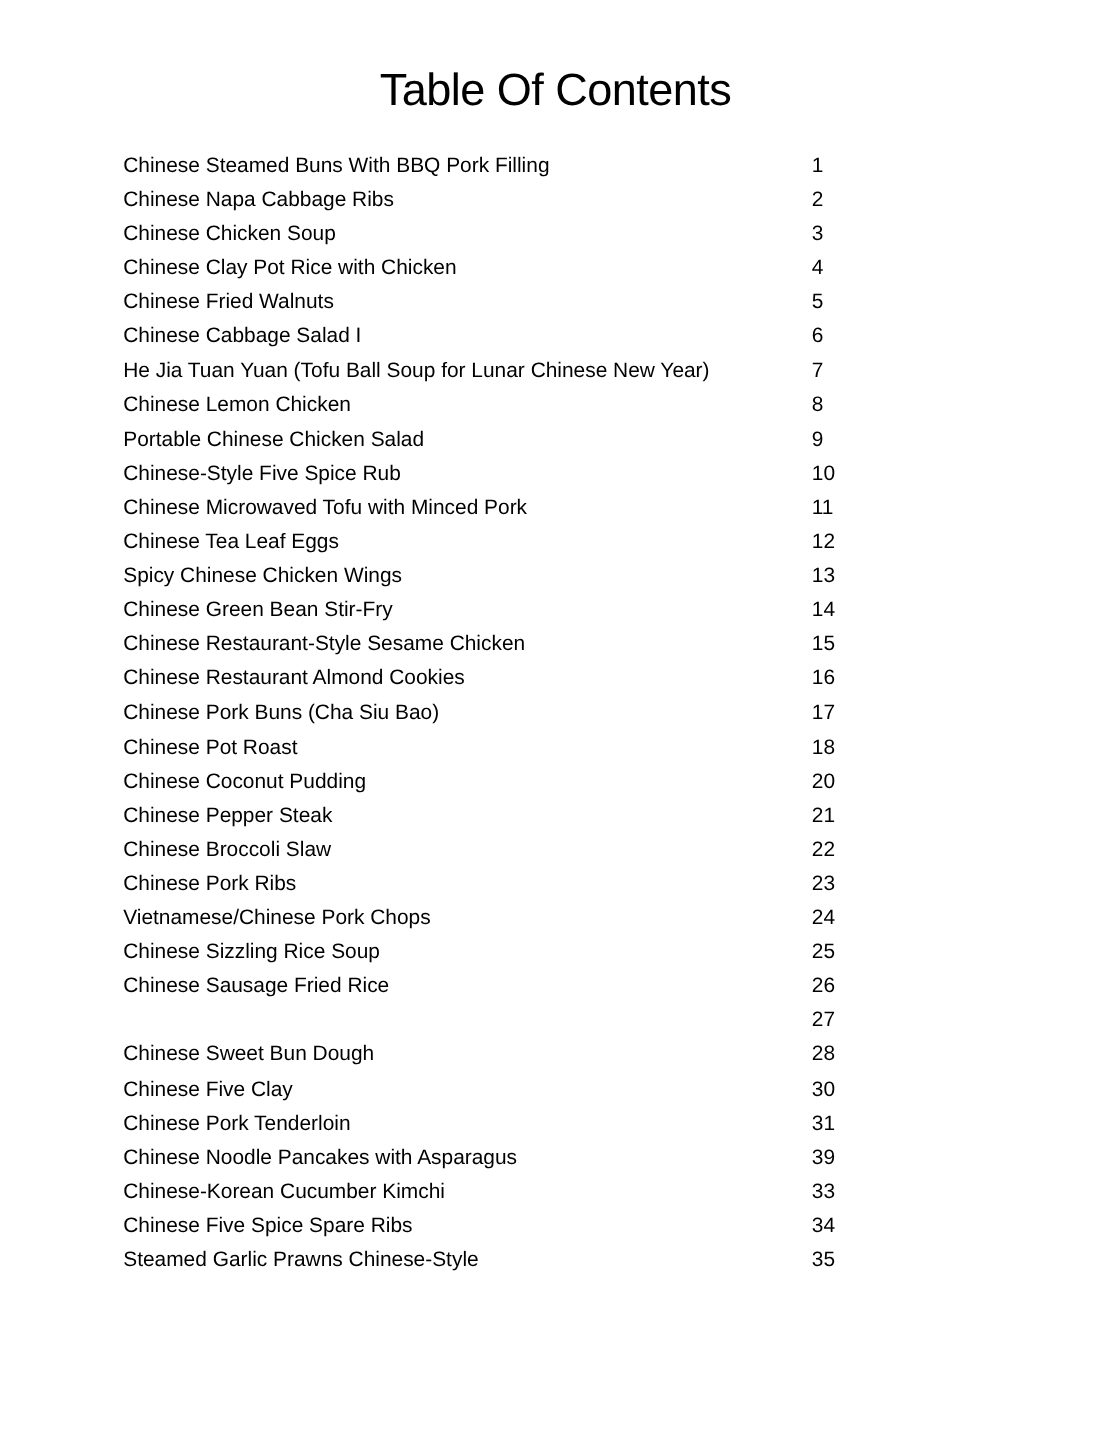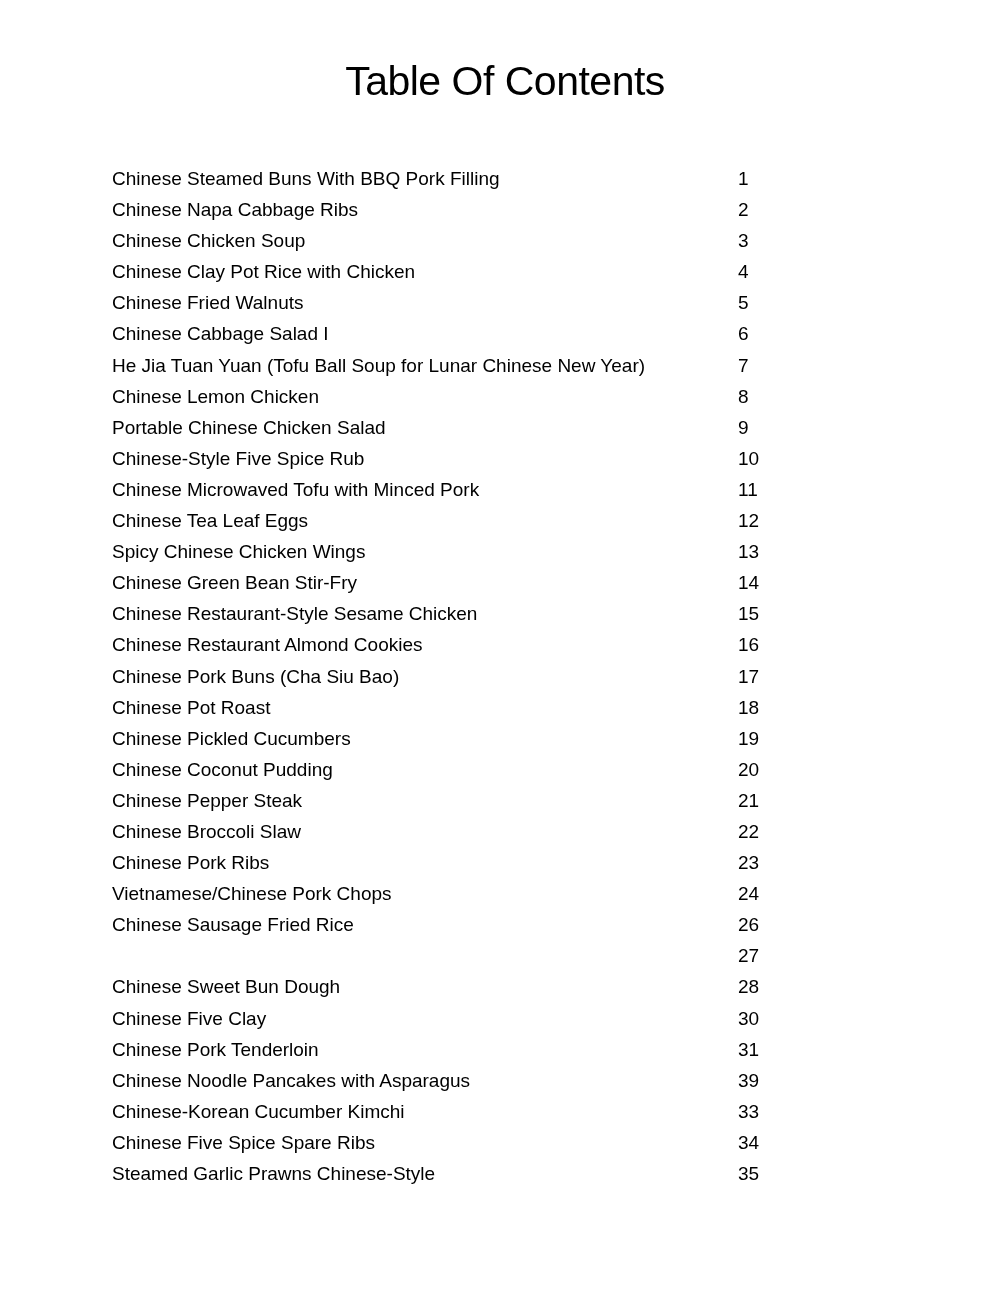--- a/index.html
+++ b/index.html
@@ -1,20 +1,20 @@
 <!DOCTYPE html>
 <html><head>
 <meta charset="utf-8">
 <style>
   html, body { margin: 0; padding: 0; background: #ffffff; }
   body { width: 1005px; height: 1301px; position: relative; overflow: hidden;
          font-family: "Liberation Sans", sans-serif; color: #000; }
   .title { position: absolute; left: 0; width: 1010px; top: 58px; text-align: center;
            font-size: 41px; font-weight: normal; letter-spacing: -0.5px; }
-  .toc { position: absolute; left: 112px; top: 137px; width: 700px; margin-top: 28px; }
+  .toc { position: absolute; left: 112px; top: 137px; width: 700px; }
   .row { position: relative; height: 31.1px; font-size: 19px; line-height: 28px; }
   .row .name { position: absolute; left: 0; top: 0; white-space: nowrap; }
   .row .page { position: absolute; left: 626px; top: 0; }
 </style>
 </head>
 <body>
 
 <div class="title">Table Of Contents</div>
 <div class="toc" id="toc">
     <div class="row">
@@ -83,42 +83,42 @@
     </div>
     <div class="row">
       <span class="name">Chinese Pork Buns (Cha Siu Bao)</span>
       <span class="page">17</span>
     </div>
     <div class="row">
       <span class="name">Chinese Pot Roast</span>
       <span class="page">18</span>
     </div>
     <div class="row">
-      <span class="name">Chinese Pickled Cucumbers</span>
-      <span class="page">19</span>
-    </div>
-    <div class="row">
       <span class="name">Chinese Coconut Pudding</span>
       <span class="page">20</span>
     </div>
     <div class="row">
       <span class="name">Chinese Pepper Steak</span>
       <span class="page">21</span>
     </div>
     <div class="row">
       <span class="name">Chinese Broccoli Slaw</span>
       <span class="page">22</span>
     </div>
     <div class="row">
       <span class="name">Chinese Pork Ribs</span>
       <span class="page">23</span>
     </div>
     <div class="row">
       <span class="name">Vietnamese/Chinese Pork Chops</span>
       <span class="page">24</span>
+    </div>
+    <div class="row">
+      <span class="name">Chinese Sizzling Rice Soup</span>
+      <span class="page">25</span>
     </div>
     <div class="row">
       <span class="name">Chinese Sausage Fried Rice</span>
       <span class="page">26</span>
     </div>
     <div class="row">
       <span class="page">27</span>
     </div>
     <div class="row">
       <span class="name">Chinese Sweet Bun Dough</span>

